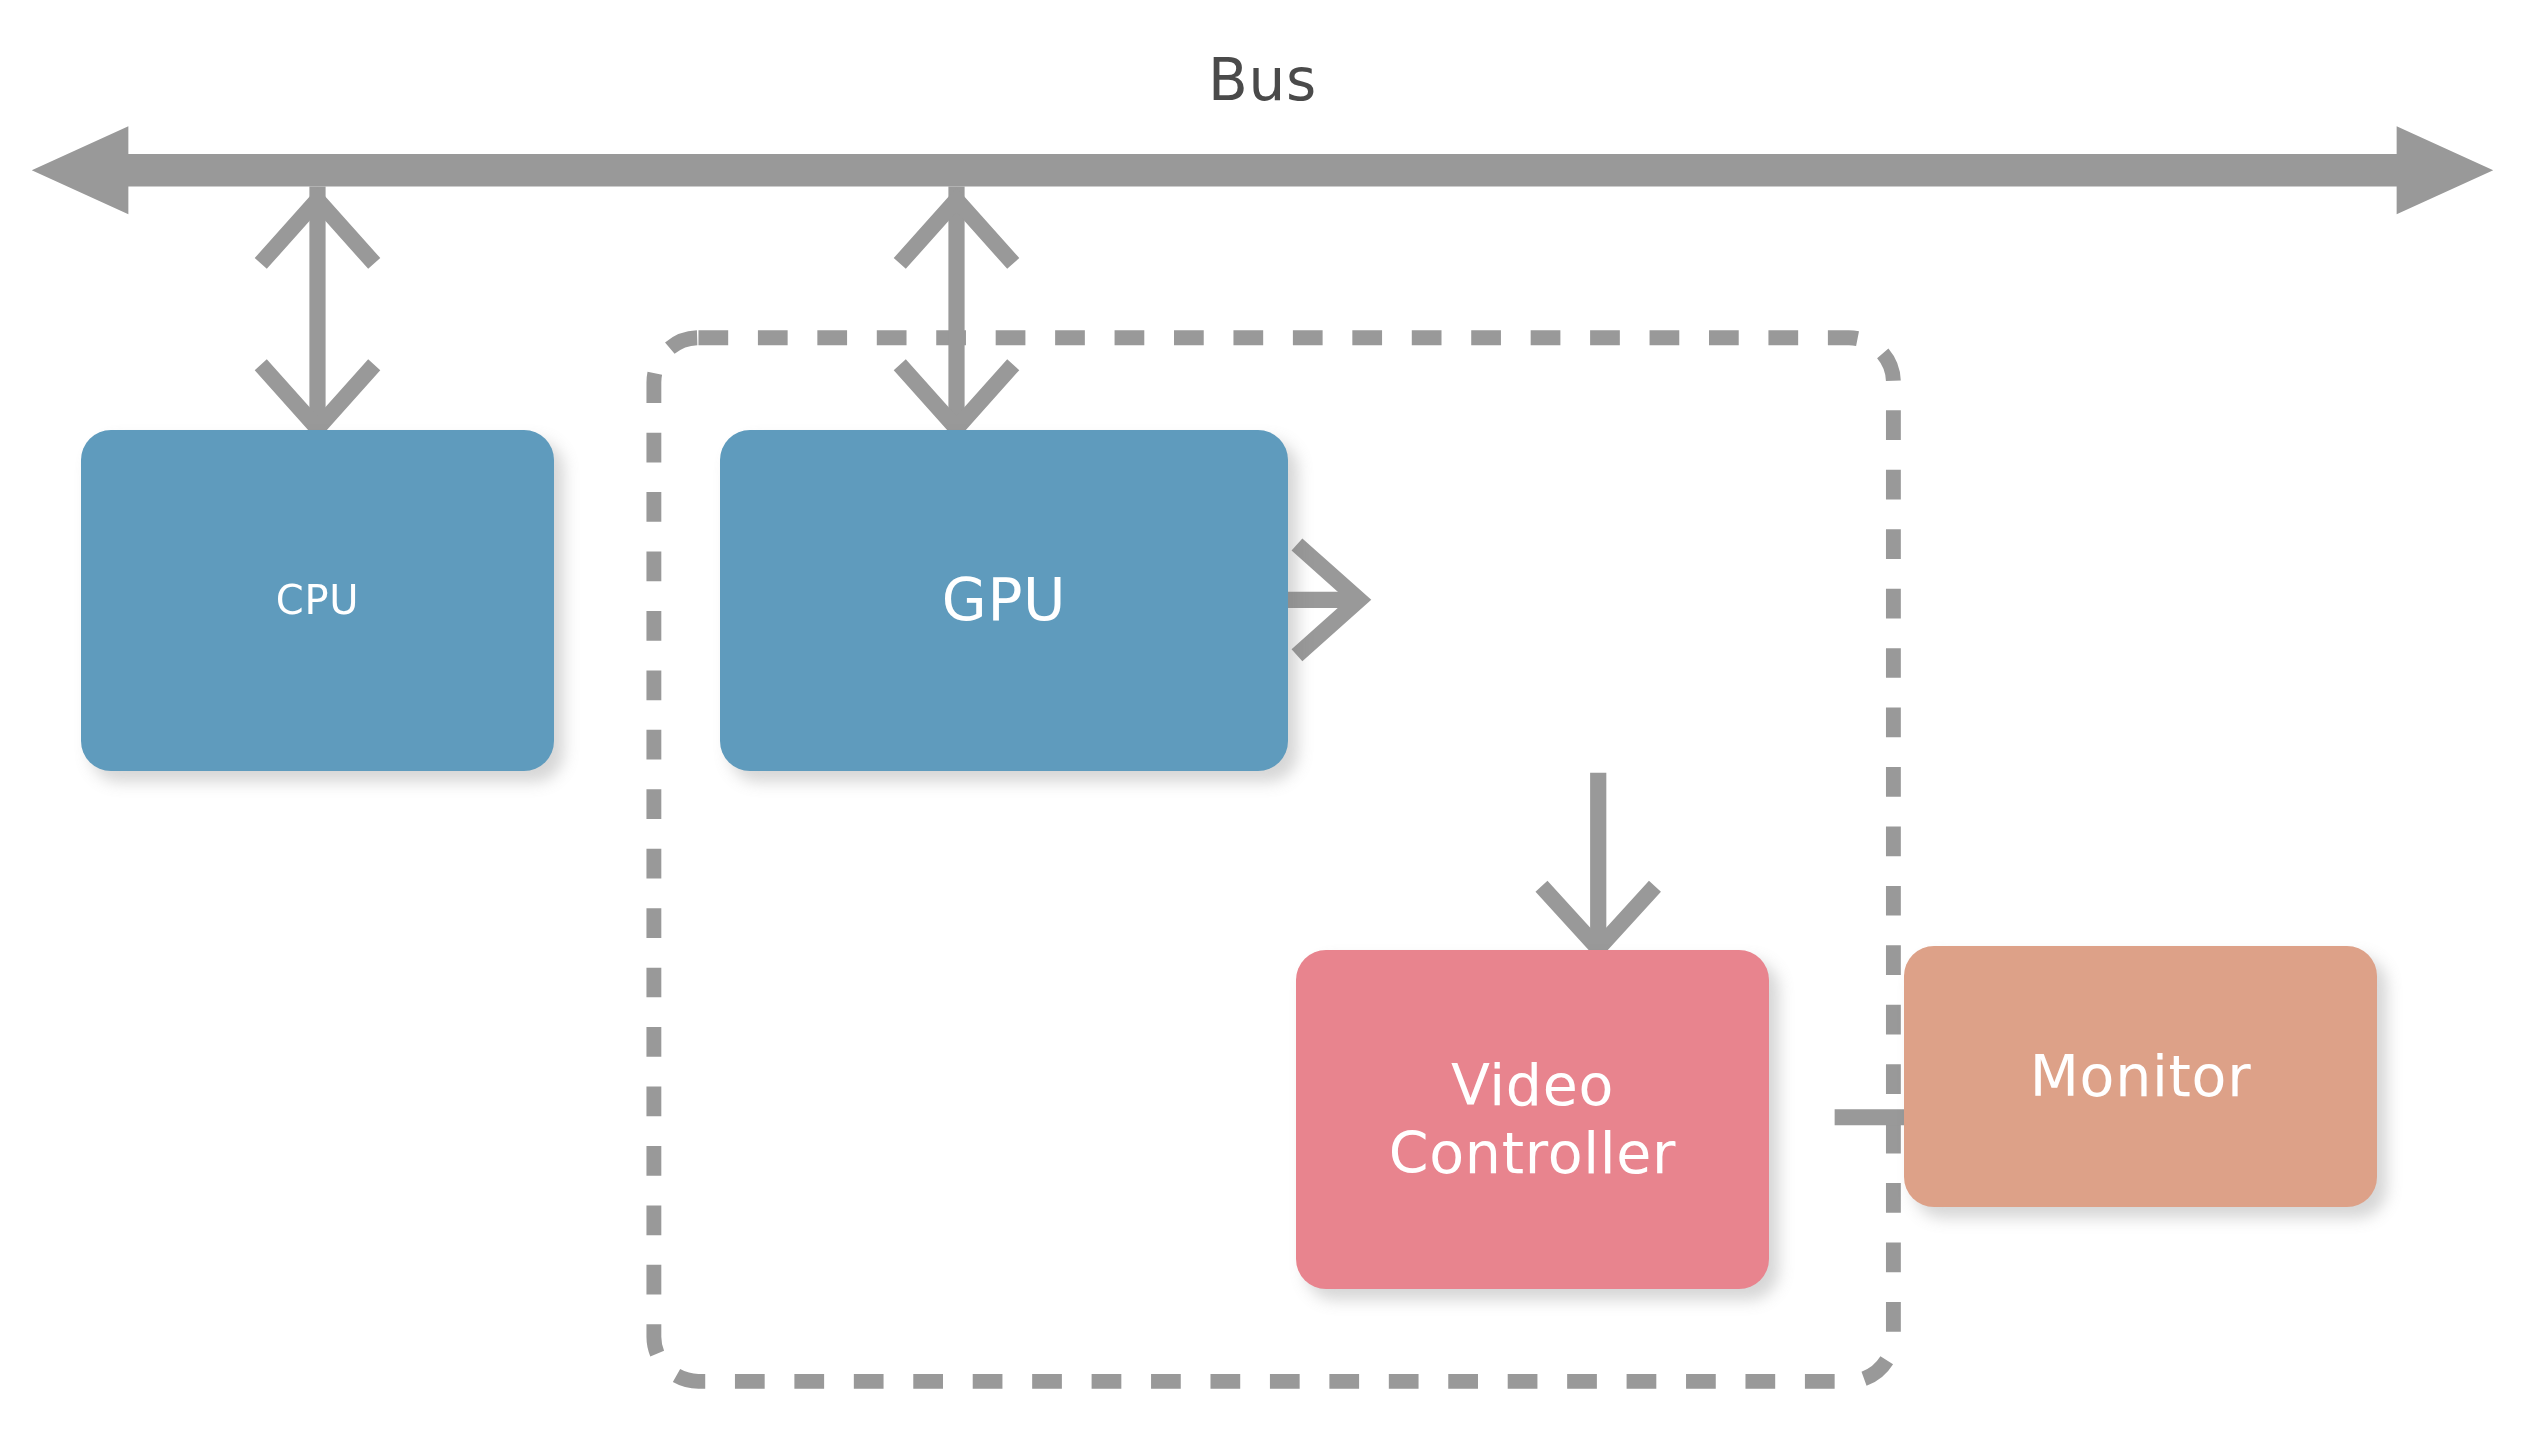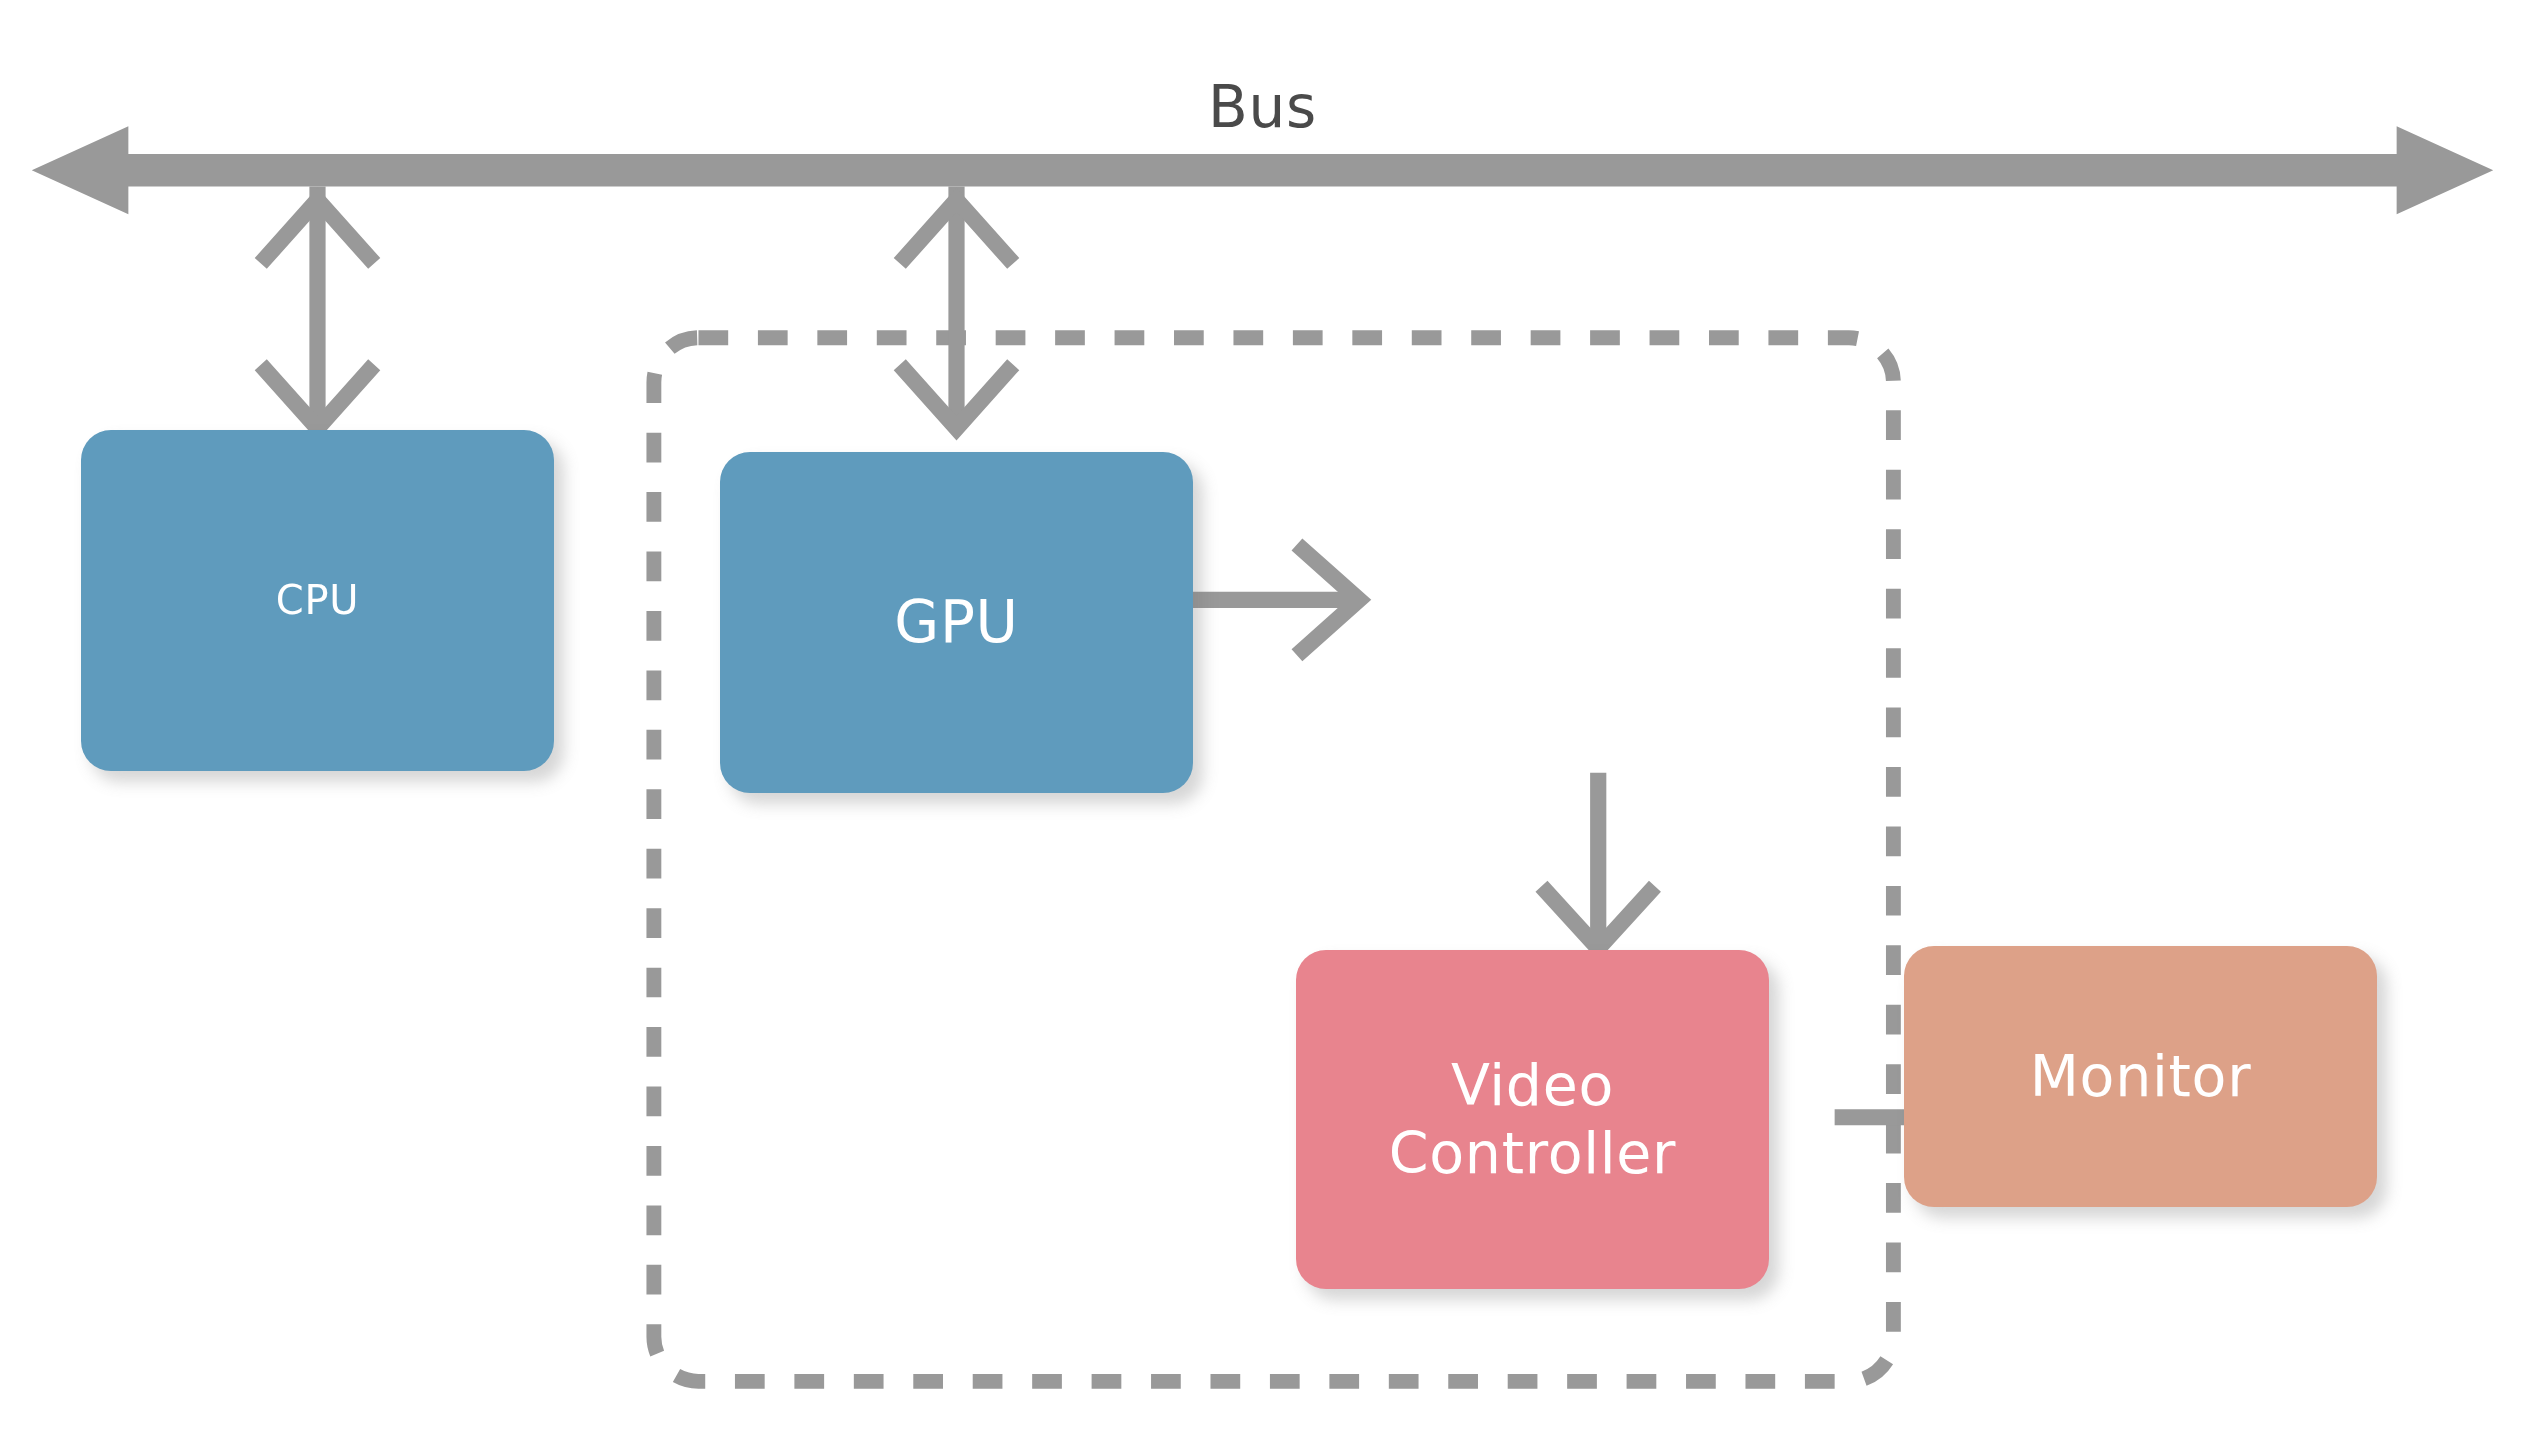--- a/index.html
+++ b/index.html
@@ -38,21 +38,21 @@
     letter-spacing: 0.7px;
   }
   .node-label {
     display: block;
     white-space: pre-line;
   }
   #bus-title {
     position: absolute;
     left: 0;
     width: 2525px;
-    top: 73px;
+    top: 46px;
     text-align: center;
     font-family: "DejaVu Sans", sans-serif;
     font-size: 58px;
     color: #4a4a4a;
     letter-spacing: 0.7px;
   }
 </style>
 </head>
 <body>
 
@@ -104,21 +104,21 @@
       <polyline points="2896,1572 2988,1654 2896,1736" stroke-width="24" stroke-linecap="butt" stroke-linejoin="miter"></polyline>
     </g>
   </svg>
 
   <div id="bus-title">Bus</div>
 
   <div class="node" id="node-cpu" style="left:81px; top:430px; width:473px; height:341px; background:#5f9bbd; color:#ffffff; font-size:40px;">
     <span class="node-label">CPU</span>
   </div>
 
-  <div class="node" id="node-gpu" style="left:720px; top:452px; width:473px; height:341px; background:#5f9bbd; color:#ffffff; font-size:58px;">
+  <div class="node" id="node-gpu" style="left:720px; top:430px; width:568px; height:341px; background:#5f9bbd; color:#ffffff; font-size:58px;">
     <span class="node-label">GPU</span>
   </div>
 
 
   <div class="node" id="node-video-controller" style="left:1296px; top:950px; width:473px; height:339px; background:#e8848e; color:#ffffff; font-size:57px;">
     <span class="node-label">Video
 Controller</span>
   </div>
 
   <div class="node" id="node-monitor" style="left:1904px; top:946px; width:473px; height:261px; background:#dda188; color:#ffffff; font-size:57px;">

